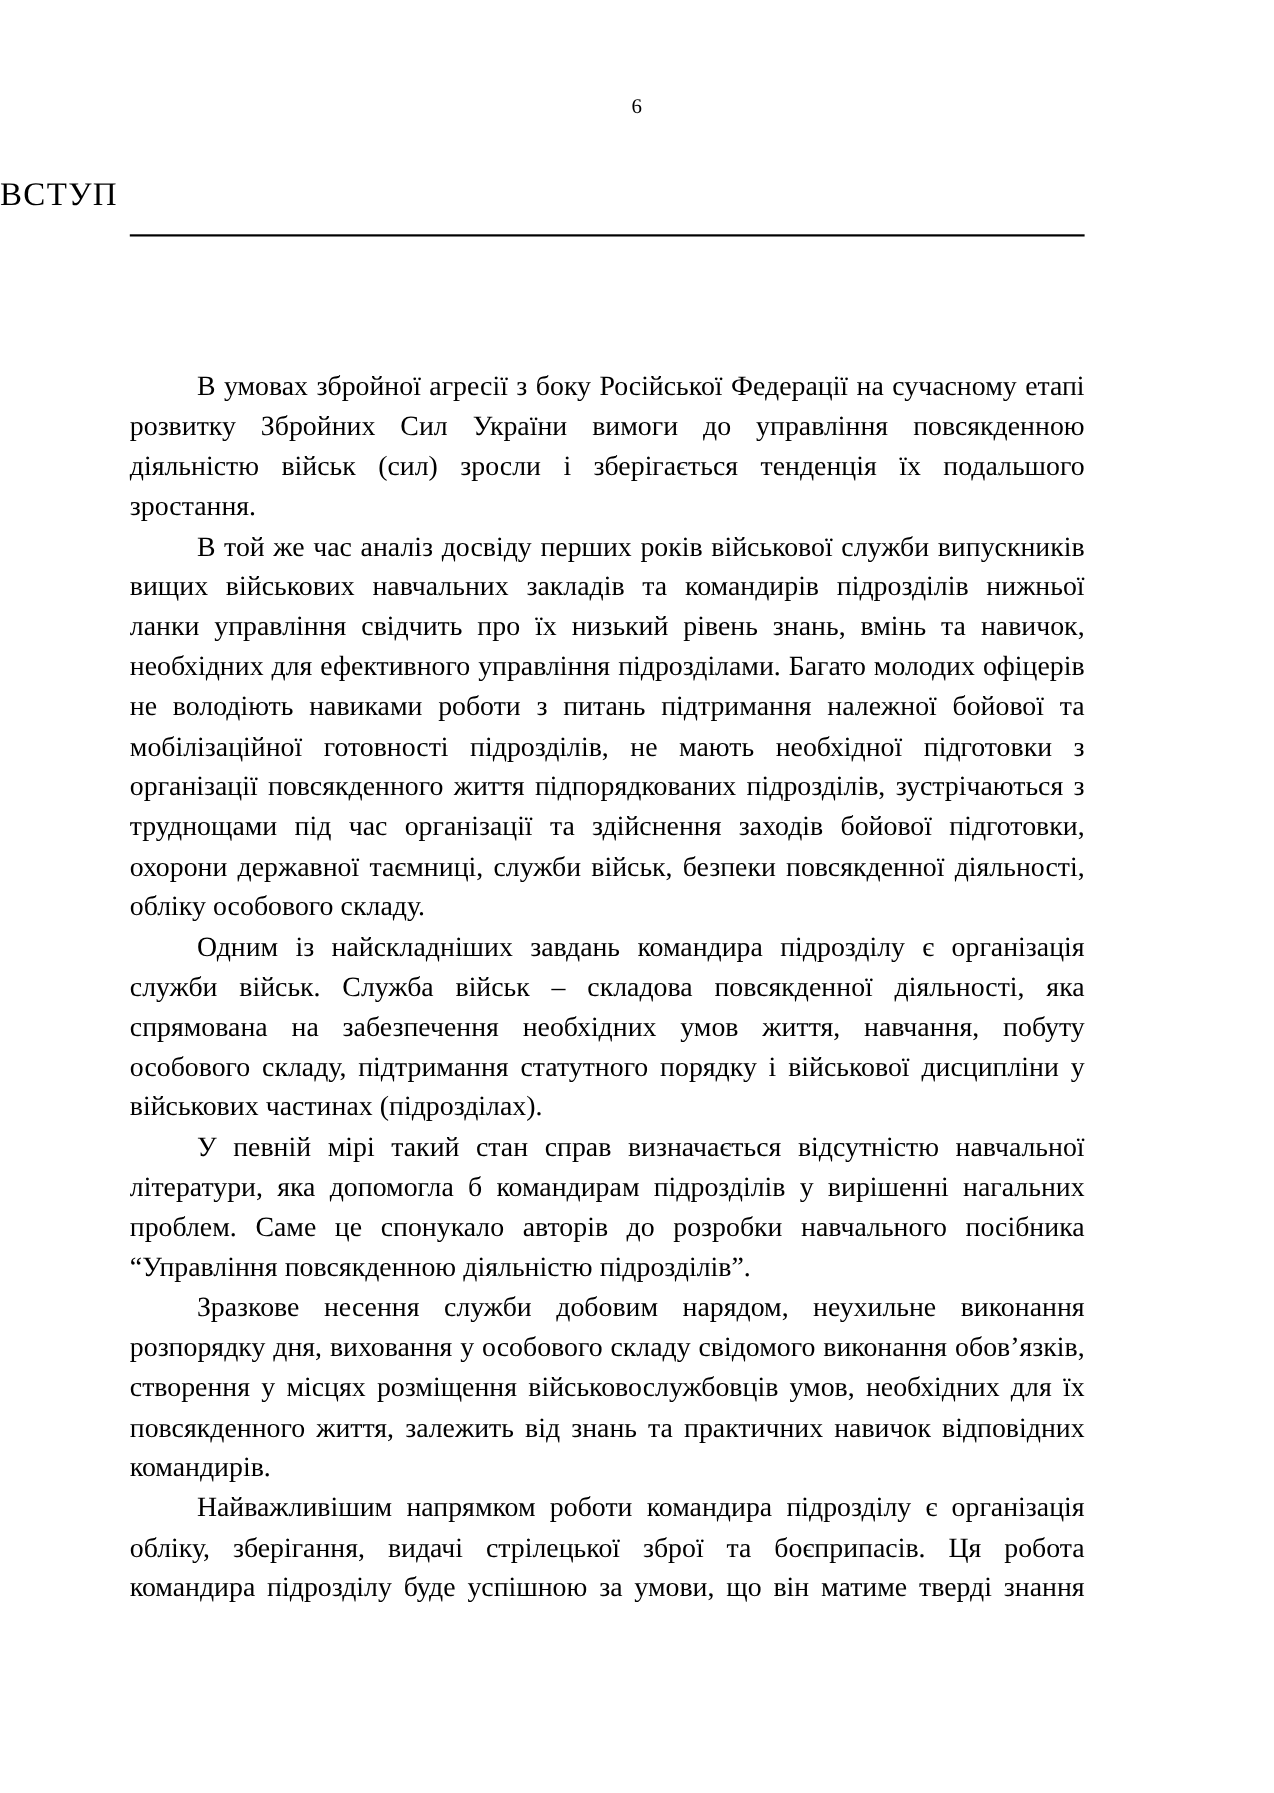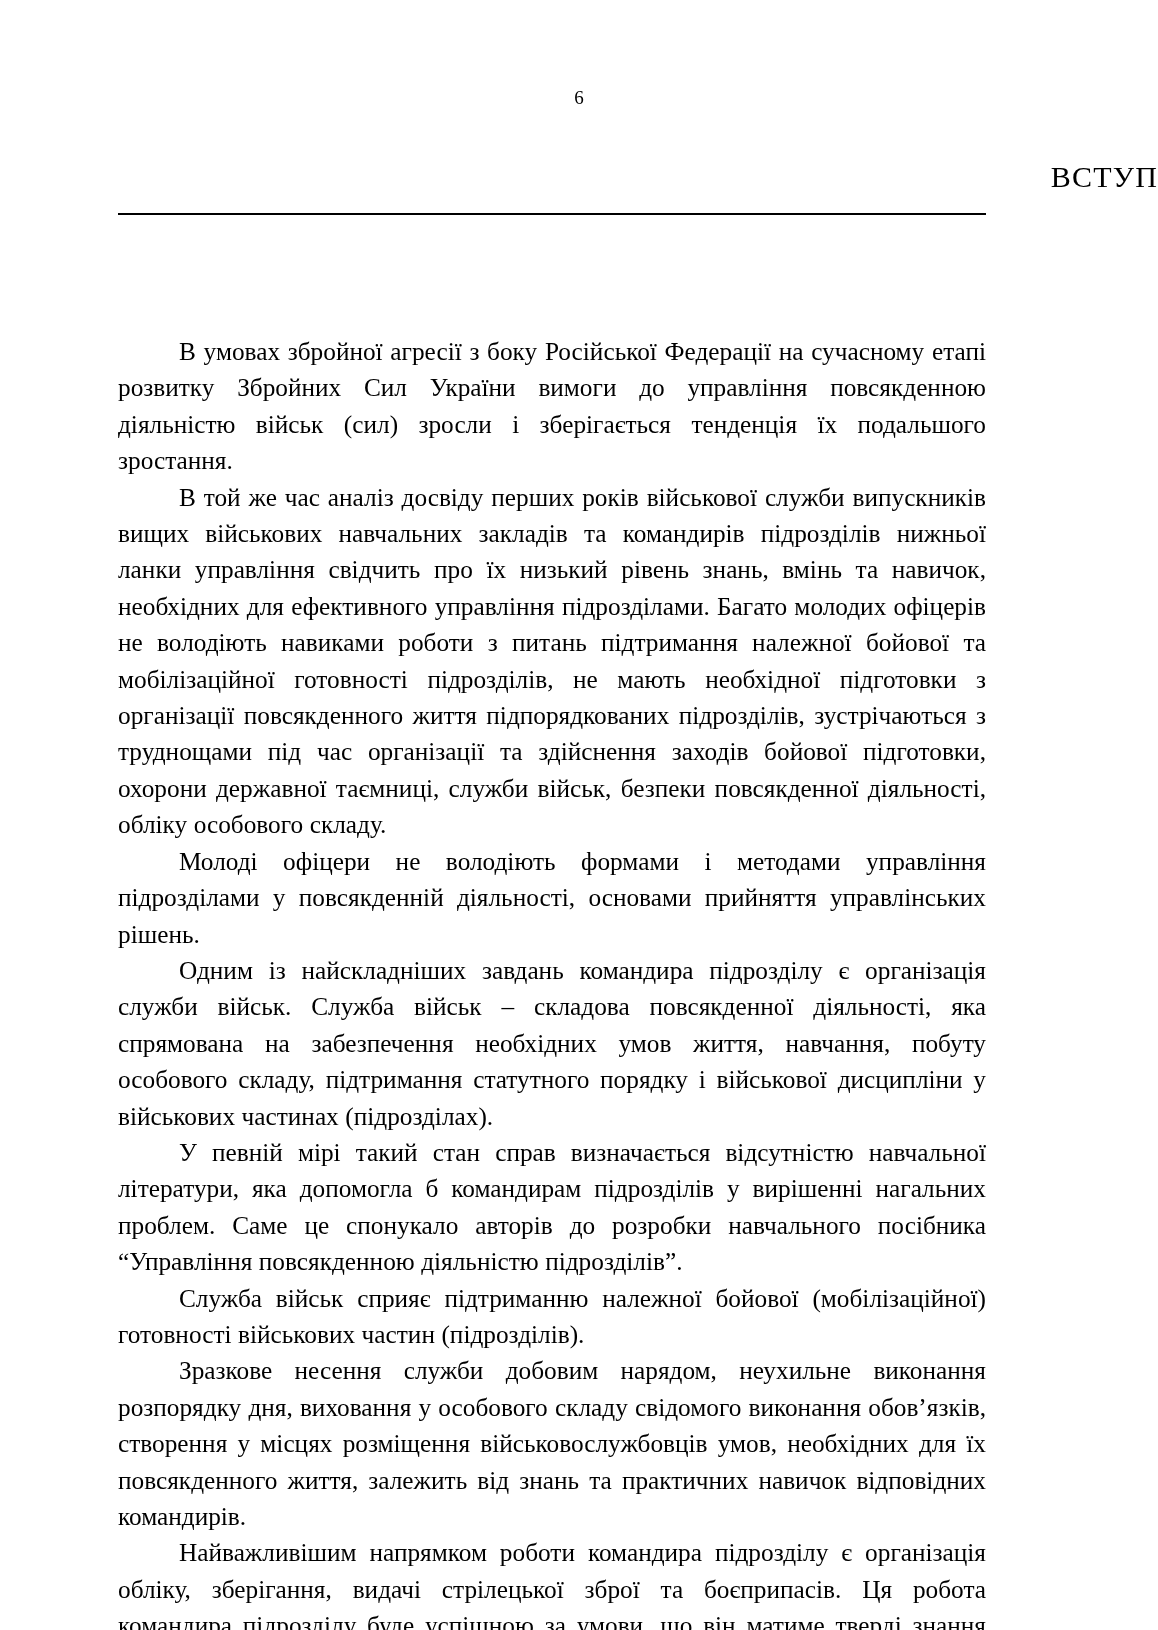--- a/index.html
+++ b/index.html
@@ -29,21 +29,21 @@
     text-align: center;
     font-size: 19px;
     line-height: 1;
     letter-spacing: 0.2px;
   }
   .doc-title {
     position: absolute;
     top: 160px;
     left: 0;
     width: 1158px;
-    text-align: right;
+    text-align: left;
     font-size: 30px;
     line-height: 1.1;
     letter-spacing: 1.2px;
     font-weight: normal;
     margin: 0;
   }
   .title-rule {
     position: absolute;
     top: 213px;
     left: 118px;
@@ -81,21 +81,19 @@
 
   <div class="page-number">6</div>
 
   <h1 class="doc-title">ВСТУП</h1>
 
   <hr class="title-rule">
 
   <div class="body-text">
     <p>В умовах збройної агресії з боку Російської Федерації на сучасному етапі розвитку Збройних Сил України вимоги до управління повсякденною діяльністю військ (сил) зросли і зберігається тенденція їх подальшого зростання.</p>
     <p>В той же час аналіз досвіду перших років військової служби випускників вищих військових навчальних закладів та командирів підрозділів нижньої ланки управління свідчить про їх низький рівень знань, вмінь та навичок, необхідних для ефективного управління підрозділами. Багато молодих офіцерів не володіють навиками роботи з питань підтримання належної бойової та мобілізаційної готовності підрозділів, не мають необхідної підготовки з організації повсякденного життя підпорядкованих підрозділів, зустрічаються з труднощами під час організації та здійснення заходів бойової підготовки, охорони  державної таємниці, служби військ, безпеки повсякденної діяльності, обліку особового складу.</p>
-    <p>Молоді офіцери не володіють формами і методами управління підрозділами у повсякденній діяльності, основами прийняття управлінських рішень.</p>
     <p>Одним із найскладніших завдань командира підрозділу є організація служби військ. Служба військ – складова повсякденної діяльності, яка спрямована на забезпечення необхідних умов життя, навчання, побуту особового складу, підтримання статутного порядку і військової дисципліни у військових частинах (підрозділах).</p>
     <p>У певній мірі такий стан справ визначається відсутністю навчальної літератури, яка допомогла б командирам підрозділів у вирішенні нагальних проблем. Саме це спонукало авторів до розробки навчального посібника “Управління повсякденною діяльністю підрозділів”.</p>
-    <p>Служба військ сприяє підтриманню належної бойової (мобілізаційної) готовності військових частин (підрозділів).</p>
     <p>Зразкове несення служби добовим нарядом, неухильне виконання розпорядку дня, виховання у особового складу свідомого виконання обов’язків, створення у місцях розміщення військовослужбовців умов, необхідних для їх повсякденного життя, залежить від знань та практичних навичок відповідних командирів.</p>
     <p>Найважливішим напрямком роботи командира підрозділу є організація обліку, зберігання, видачі стрілецької зброї та боєприпасів. Ця робота командира підрозділу буде успішною за умови, що він матиме тверді знання</p>
   </div>
 
 </div>
 
 </body></html>

